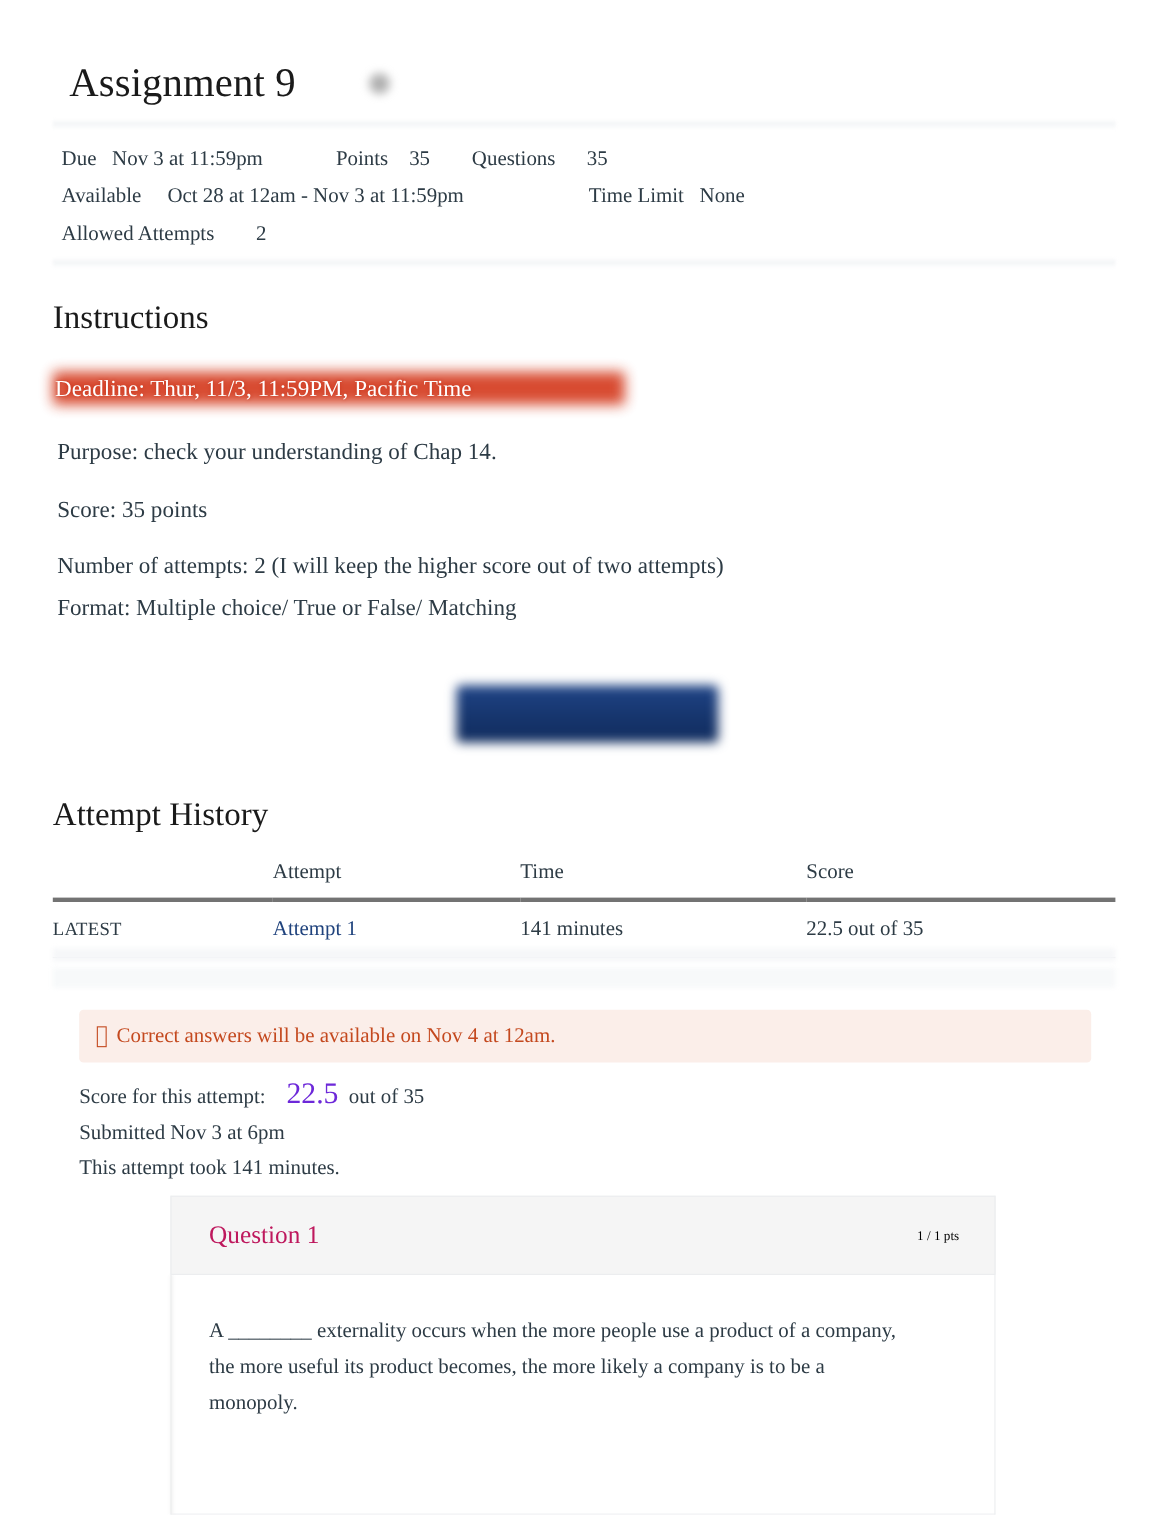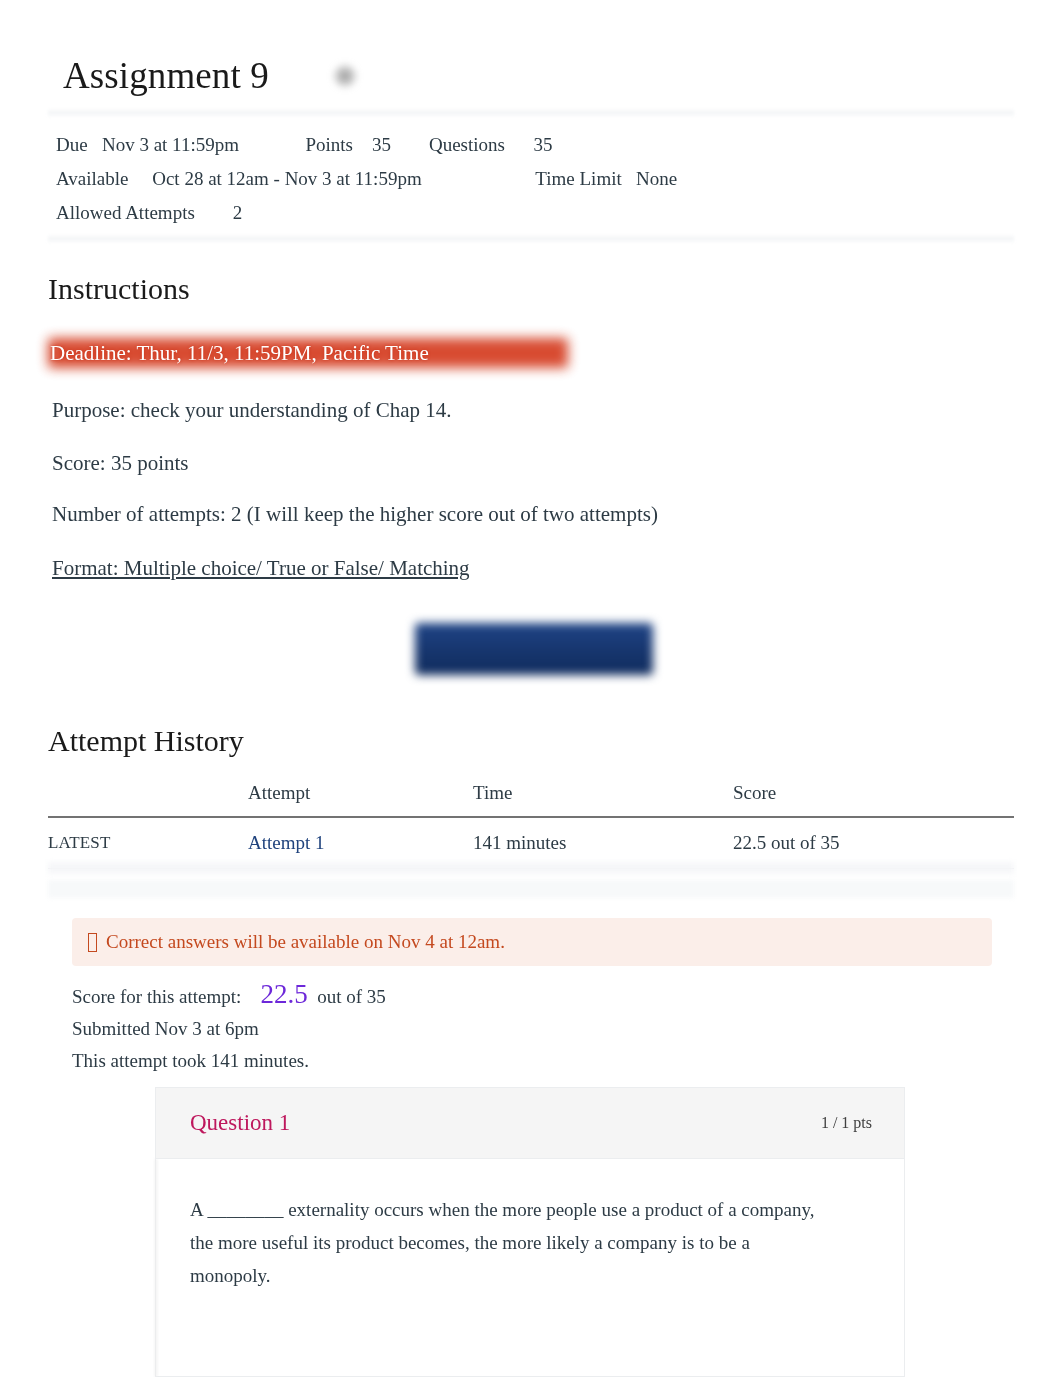--- a/index.html
+++ b/index.html
@@ -112,21 +112,21 @@
     left: 48px;
     font-size: 21px;
     line-height: 28px;
     color: #2d3b45;
     margin: 4px;
     white-space: nowrap;
   }
   #instr-p0 { top: 392px; }
   #instr-p1 { top: 445px; }
   #instr-p2 { top: 496px; }
-  #instr-p3 { top: 550px; text-decoration: underline; }
+  #instr-p3 { top: 534px; }
 
   
   .quiz-btn-wrap {
     position: absolute;
     left: 415px;
     top: 623px;
     width: 238px;
     height: 52px;
   }
   .quiz-btn-glow {
@@ -158,21 +158,21 @@
     top: 782px;
     width: 966px;
     border-collapse: collapse;
     font-size: 19px;
     color: #2d3b45;
   }
   .attempt-table th {
     font-weight: 400;
     text-align: left;
     padding: 0 0 12px 0;
-    border-bottom: 2px solid #737373;
+    border-bottom: 4px solid #737373;
   }
   .attempt-table td {
     padding: 14px 0 14px 0;
     border-bottom: 1px solid #f0f1f3;
     vertical-align: middle;
   }
   .col-kept  { width: 200px; }
   .col-att   { width: 225px; }
   .col-time  { width: 260px; }
   .col-score { width: 281px; }
@@ -256,22 +256,22 @@
     align-items: center;
     justify-content: space-between;
     padding: 0 32px 0 34px;
     filter: blur(0.55px);
   }
   .question-title {
     font-size: 23px;
     color: #be185d;
   }
   .question-pts {
-    font-size: 16px;
-    color: #404040;
+    font-size: 12px;
+    color: #000000;
   }
   .question-body {
     position: absolute;
     left: 190px;
     top: 1193px;
     width: 625px;
     font-size: 19px;
     line-height: 33px;
     color: #2d3b45;
     filter: blur(0.4px);

